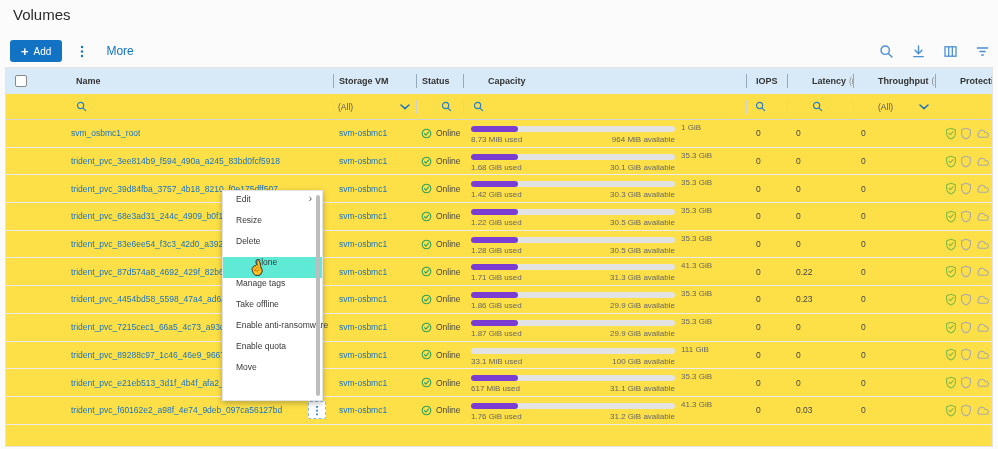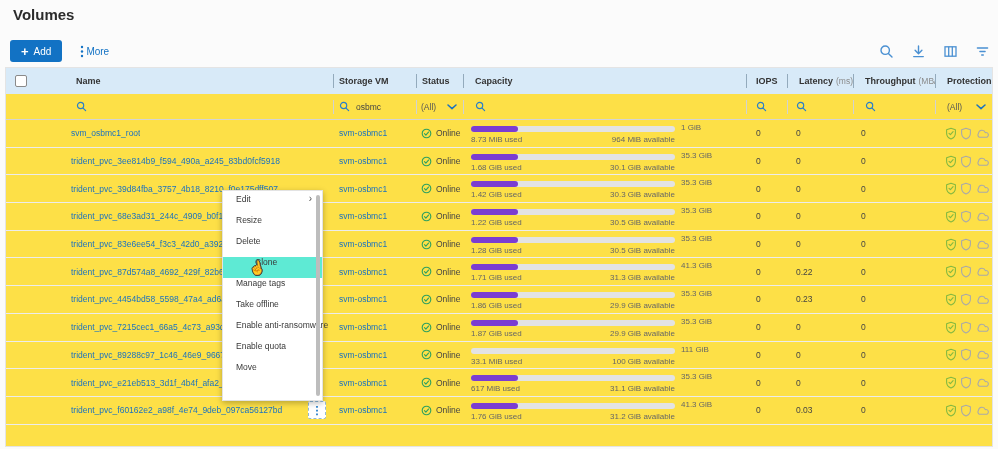--- a/index.html
+++ b/index.html
@@ -1,27 +1,27 @@
 <!DOCTYPE html>
 <html><head>
 <meta charset="utf-8">
 <style>
   * { margin:0; padding:0; box-sizing:border-box; }
   html,body { width:998px; height:449px; overflow:hidden; }
   body { background:#fbfbfb; font-family:"Liberation Sans", sans-serif; color:#333; position:relative; }
 
-  .page-title { position:absolute; left:13px; top:6px; font-size:15px; font-weight:bold; color:#2b2b2b; }
+  .page-title { position:absolute; left:13px; top:6px; font-size:15px; font-weight:normal; color:#2b2b2b; }
 
   
   .toolbar { position:absolute; left:10px; right:8px; top:39px; height:24px; display:flex; align-items:center; }
   .btn-add { display:flex; align-items:center; gap:5px; background:#1272c4; color:#fff; border:none;
              border-radius:3px; height:22px; padding:0 11px; font-size:10px; font-family:inherit; cursor:pointer; }
   .btn-add .plus { font-size:13px; font-weight:bold; line-height:1; }
-  .btn-more { display:flex; align-items:center; gap:2px; background:none; border:none; color:#1272c4;
-              font-size:10px; font-family:inherit; margin-left:18px; cursor:pointer; }
+  .btn-more { display:flex; align-items:center; gap:22px; background:none; border:none; color:#1272c4;
+              font-size:12px; font-family:inherit; margin-left:18px; cursor:pointer; }
   .toolbar-right { margin-left:auto; display:flex; align-items:center; gap:17px; }
   .tool-icon { width:15px; height:15px; cursor:pointer; }
 
   
   .card { position:absolute; left:5px; right:5px; top:67px; bottom:2px; background:#fde047; border:1px solid #e4e4e4; }
   .grid-row { display:grid; grid-template-columns:55px 272px 83px 47px 283px 41px 66px 82px 1fr; align-items:center; }
   .thead { background:#d8eaf8; height:26px; font-size:9px; font-weight:bold; color:#333; }
   .thead .cell, .tfilter .cell { position:relative; height:100%; display:flex; align-items:center; overflow:hidden; }
   .thead .cell.div::before { content:''; position:absolute; left:0; top:6px; height:14px; width:1px; background:#93aabc; }
   .tfilter { height:26px; font-size:8.5px; color:#555; border-bottom:1px solid #d4d4d4; }
@@ -43,21 +43,21 @@
   .cap-used  { position:absolute; left:8px; top:15px; font-size:8px; color:#666; white-space:nowrap; }
   .cap-avail { position:absolute; right:71px; top:15px; font-size:8px; color:#666; white-space:nowrap; }
 
   .num { padding-left:10px; }
   .num.lat { padding-left:9px; }
   .num.thr { padding-left:8px; }
   .prot-cell { padding-left:10px; gap:3px; }
 
   .search-glyph { display:flex; }
   .pad15 { padding-left:15px; } .pad10 { padding-left:10px; } .pad9 { padding-left:9px; }
-  .pad8 { padding-left:12px; } .pad6 { padding-left:6px; } .pad5 { padding-left:5px; }
+  .pad8 { padding-left:25px; } .pad6 { padding-left:6px; } .pad5 { padding-left:5px; }
   .filter-text { margin-left:6px; color:#444; }
   .all-sel { display:flex; align-items:center; width:100%; padding-right:6px; cursor:pointer; }
   .all-sel .chev { margin-left:auto; display:flex; }
 
   
   .menu { position:absolute; left:222px; top:190px; width:101px; height:211px; background:#fff;
           border:1px solid #e3e3e3; box-shadow:0 2px 6px rgba(0,0,0,.28); z-index:6; padding-top:3px; }
   .menu-item { position:relative; height:21px; display:flex; align-items:flex-start; padding-left:13px; padding-right:10px;
                font-size:8.5px; color:#383838; white-space:nowrap; cursor:pointer; }
   .menu-item.hover { background:#5eead4;padding-left:32px; }
@@ -131,27 +131,20 @@
   </div>
 
   <div class="grid-row tfilter">
     <div class="cell"></div>
     <div class="cell pad15">
         <svg class="search-glyph" width="11" height="11" viewBox="0 0 12 12">
     <circle cx="5" cy="5" r="3.4" fill="none" stroke="#2a7fc9" stroke-width="1.3"></circle>
     <line x1="7.7" y1="7.7" x2="10.5" y2="10.5" stroke="#2a7fc9" stroke-width="1.3" stroke-linecap="round"></line>
   </svg>
       </div>
-    <div class="cell div pad6">
-      <svg class="search-glyph" width="11" height="11" viewBox="0 0 12 12">
-    <circle cx="5" cy="5" r="3.4" fill="none" stroke="#2a7fc9" stroke-width="1.3"></circle>
-    <line x1="7.7" y1="7.7" x2="10.5" y2="10.5" stroke="#2a7fc9" stroke-width="1.3" stroke-linecap="round"></line>
-  </svg>
-        <span class="filter-text">osbmc</span>
-    </div>
     <div class="cell div pad5">
       <span class="all-sel">
           <span>(All)</span>
           <svg width="10" height="6" viewBox="0 0 10 6" class="chev js-chev">
     <path d="M1 1 L5 4.6 L9 1" fill="none" stroke="#1a72c0" stroke-width="1.5" stroke-linecap="round" stroke-linejoin="round"></path>
   </svg>
         </span>
     </div>
     <div class="cell div pad8">
         <svg class="search-glyph" width="11" height="11" viewBox="0 0 12 12">

